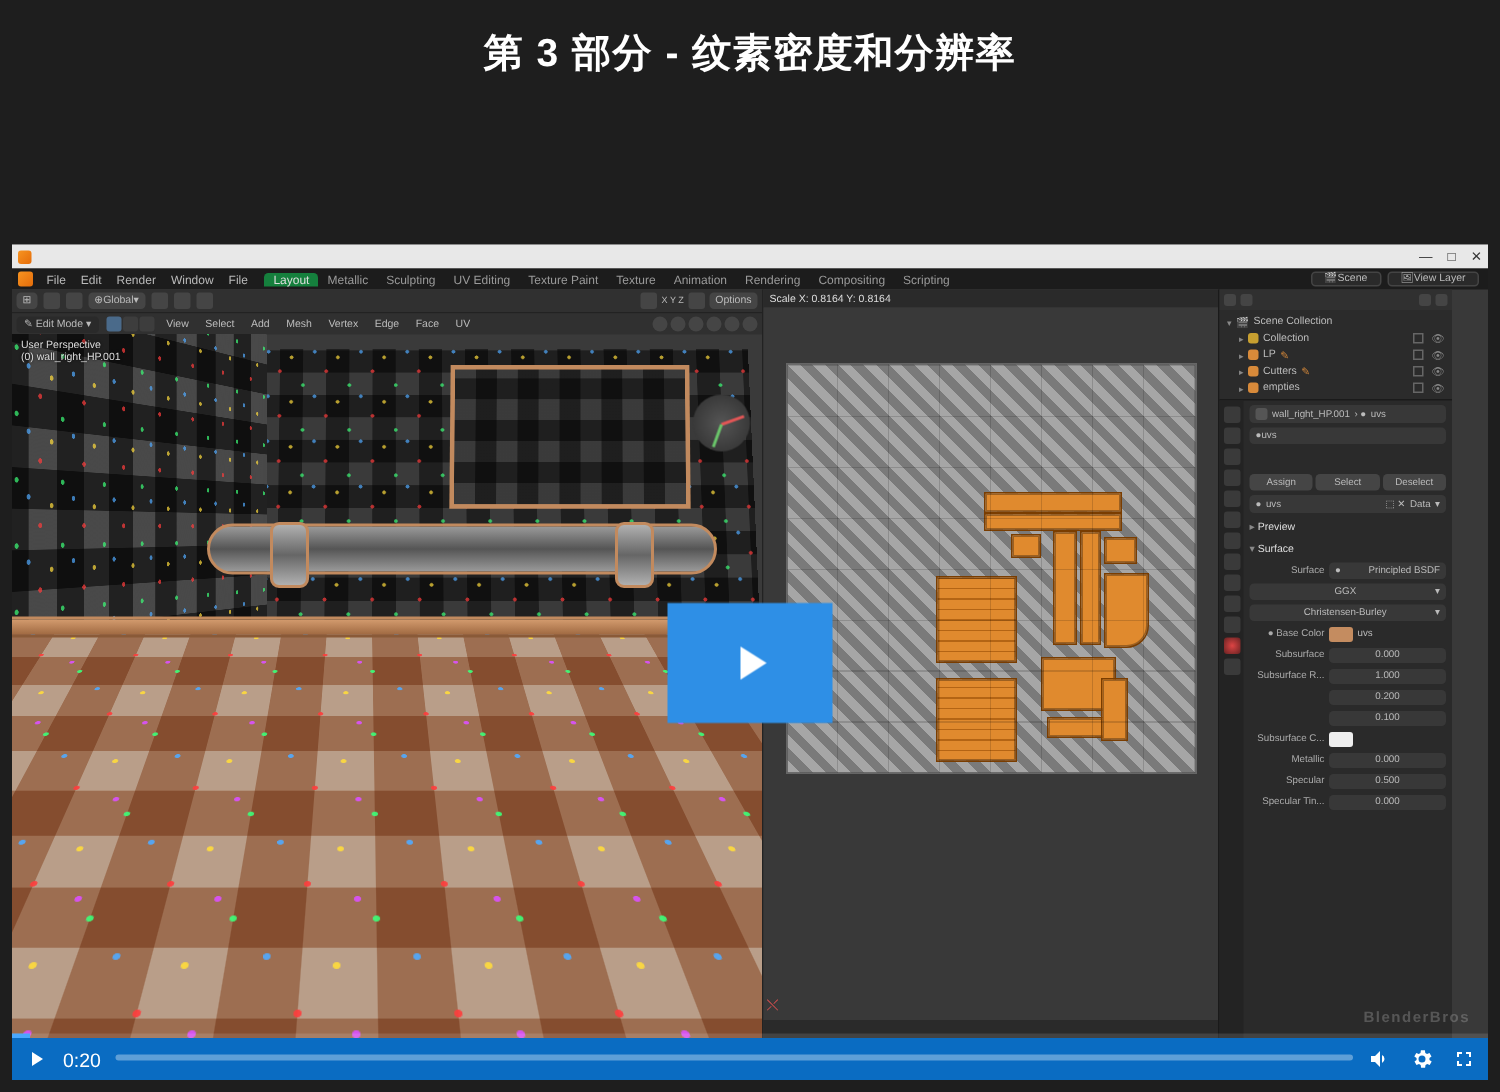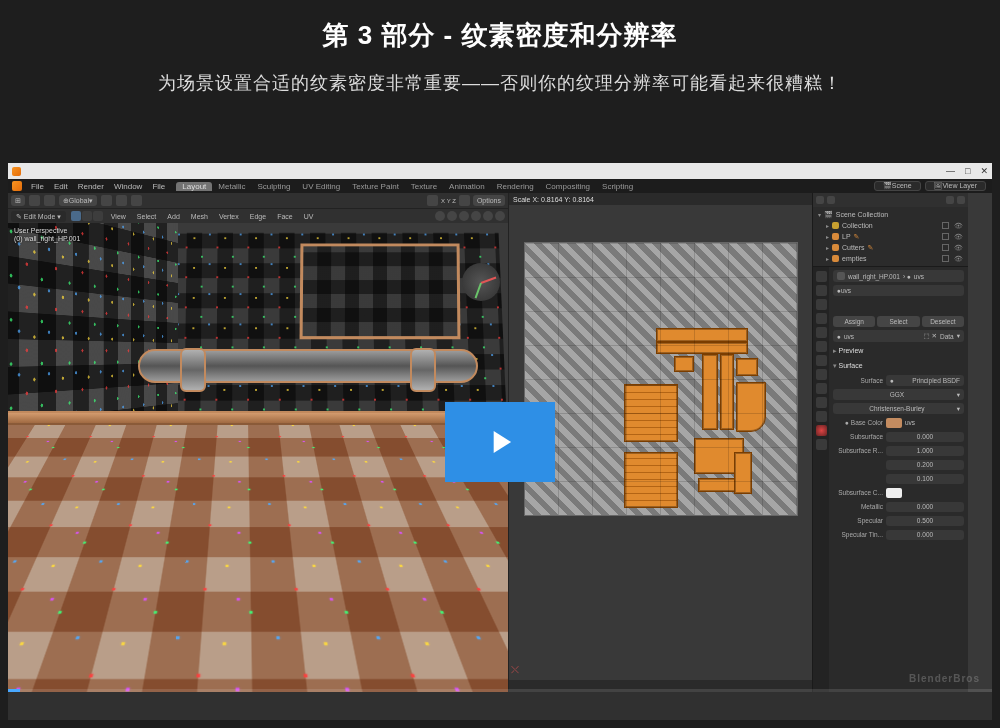--- a/index.html
+++ b/index.html
@@ -26,21 +26,21 @@
 .titlebar { height: 16px; background: #e8e8e8; display: flex; align-items: center; font-size: 8px; color: #444; padding: 0 4px; }
 .titlebar .title-icon { width: 9px; height: 9px; background: linear-gradient(135deg,#f79421,#e46c0a); border-radius: 2px; margin-right: 4px; }
 .titlebar .win-btns { margin-left: auto; display: flex; gap: 10px; font-size: 9px; color: #333; }
 
 
 .menubar { height: 14px; background: #1c1c1c; display: flex; align-items: center; font-size: 8px; color: #bbb; }
 .menubar .m-icon { width: 10px; height: 10px; background: linear-gradient(135deg,#f79421,#e46c0a); border-radius: 2px; margin: 0 4px; }
 .menubar .item { padding: 0 5px; white-space: nowrap; }
 .menubar .tabs { display: flex; margin-left: 6px; }
 .menubar .tab { padding: 0 6px; color: #9a9a9a; }
-.menubar .tab.active { background: #737373; color: #ddd; border-radius: 3px 3px 0 0; }
+.menubar .tab.active { background: #15803d; color: #ddd; border-radius: 3px 3px 0 0; }
 .menubar .right { margin-left: auto; display: flex; align-items: center; gap: 4px; padding-right: 6px; }
 .menubar .field { background: #2a2a2a; border: 1px solid #444; border-radius: 3px; padding: 0 8px; font-size: 7px; height: 10px; line-height: 10px; }
 
 
 .content { position: absolute; top: 30px; left: 0; right: 0; bottom: 0; display: flex; }
 
 
 .vp3d { width: 500px; position: relative; background: #3a3a3a; display: flex; flex-direction: column; }
 .vp3d-header { height: 16px; background: #303030; display: flex; align-items: center; font-size: 7px; color: #bbb; padding: 0 3px; gap: 4px; border-bottom: 1px solid #222; }
 .vp3d-header .pill { background: #454545; border-radius: 3px; padding: 0 4px; height: 11px; line-height: 11px; display: inline-flex; align-items: center; }
@@ -200,21 +200,20 @@
 .controls .track::before { content:""; position:absolute; left:0; top:-3px; height:10px; width:var(--pct,1.2%); }
 .ctrl-top { position: absolute; left: 0; right: 0; bottom: 28px; height: 3px; background: rgba(255,255,255,.12); }
 .ctrl-top::before { content:""; position:absolute; left:0; top:0; bottom:0; width: 1.2%; background: #49a8ff; }
 .right-icons { display: flex; gap: 12px; align-items: center; }
 </style>
 </head>
 <body>
 
 <div class="page-header">
   <div class="page-title">第 3 部分 - 纹素密度和分辨率</div>
-  <div class="page-subtitle">为场景设置合适的纹素密度非常重要——否则你的纹理分辨率可能看起来很糟糕！</div>
 </div>
 
 <div class="video-wrap">
   <div class="blender-window">
 
     <div class="titlebar">
       <span class="title-icon"></span>
       <span class="win-btns">
         <span>—</span>
         <span>□</span>
@@ -474,13 +473,39 @@
     <div class="watermark">BlenderBros</div>
   </div>
 
   <div class="play-btn">
     <svg viewBox="0 0 24 24">
         <path d="M8 5v14l11-7z"></path>
       </svg>
   </div>
 
   <div class="ctrl-top"></div>
+  <div class="controls">
+    <span class="cplay">
+        <svg viewBox="0 0 24 24">
+          <path d="M8 5v14l11-7z"></path>
+        </svg>
+      </span>
+    <span>0:20</span>
+    <div class="track"></div>
+    <div class="right-icons">
+      <span class="ic">
+          <svg viewBox="0 0 24 24">
+            <path d="M3 9v6h4l5 5V4L7 9H3zm13.5 3a4.5 4.5 0 00-2.5-4v8a4.5 4.5 0 002.5-4z"></path>
+          </svg>
+        </span>
+      <span class="ic">
+          <svg viewBox="0 0 24 24">
+            <path d="M19.4 13a7.8 7.8 0 000-2l2.1-1.6-2-3.5-2.5 1a7.6 7.6 0 00-1.7-1l-.4-2.6h-4l-.4 2.6a7.6 7.6 0 00-1.7 1l-2.5-1-2 3.5L6.6 11a7.8 7.8 0 000 2l-2.1 1.6 2 3.5 2.5-1c.5.4 1.1.7 1.7 1l.4 2.6h4l.4-2.6c.6-.3 1.2-.6 1.7-1l2.5 1 2-3.5L19.4 13zM12 15.5A3.5 3.5 0 1115.5 12 3.5 3.5 0 0112 15.5z"></path>
+          </svg>
+        </span>
+      <span class="ic">
+          <svg viewBox="0 0 24 24">
+            <path d="M7 14H5v5h5v-2H7v-3zm-2-4h2V7h3V5H5v5zm12 7h-3v2h5v-5h-2v3zM14 5v2h3v3h2V5h-5z"></path>
+          </svg>
+        </span>
+    </div>
+  </div>
 </div>
 
 </body></html>

